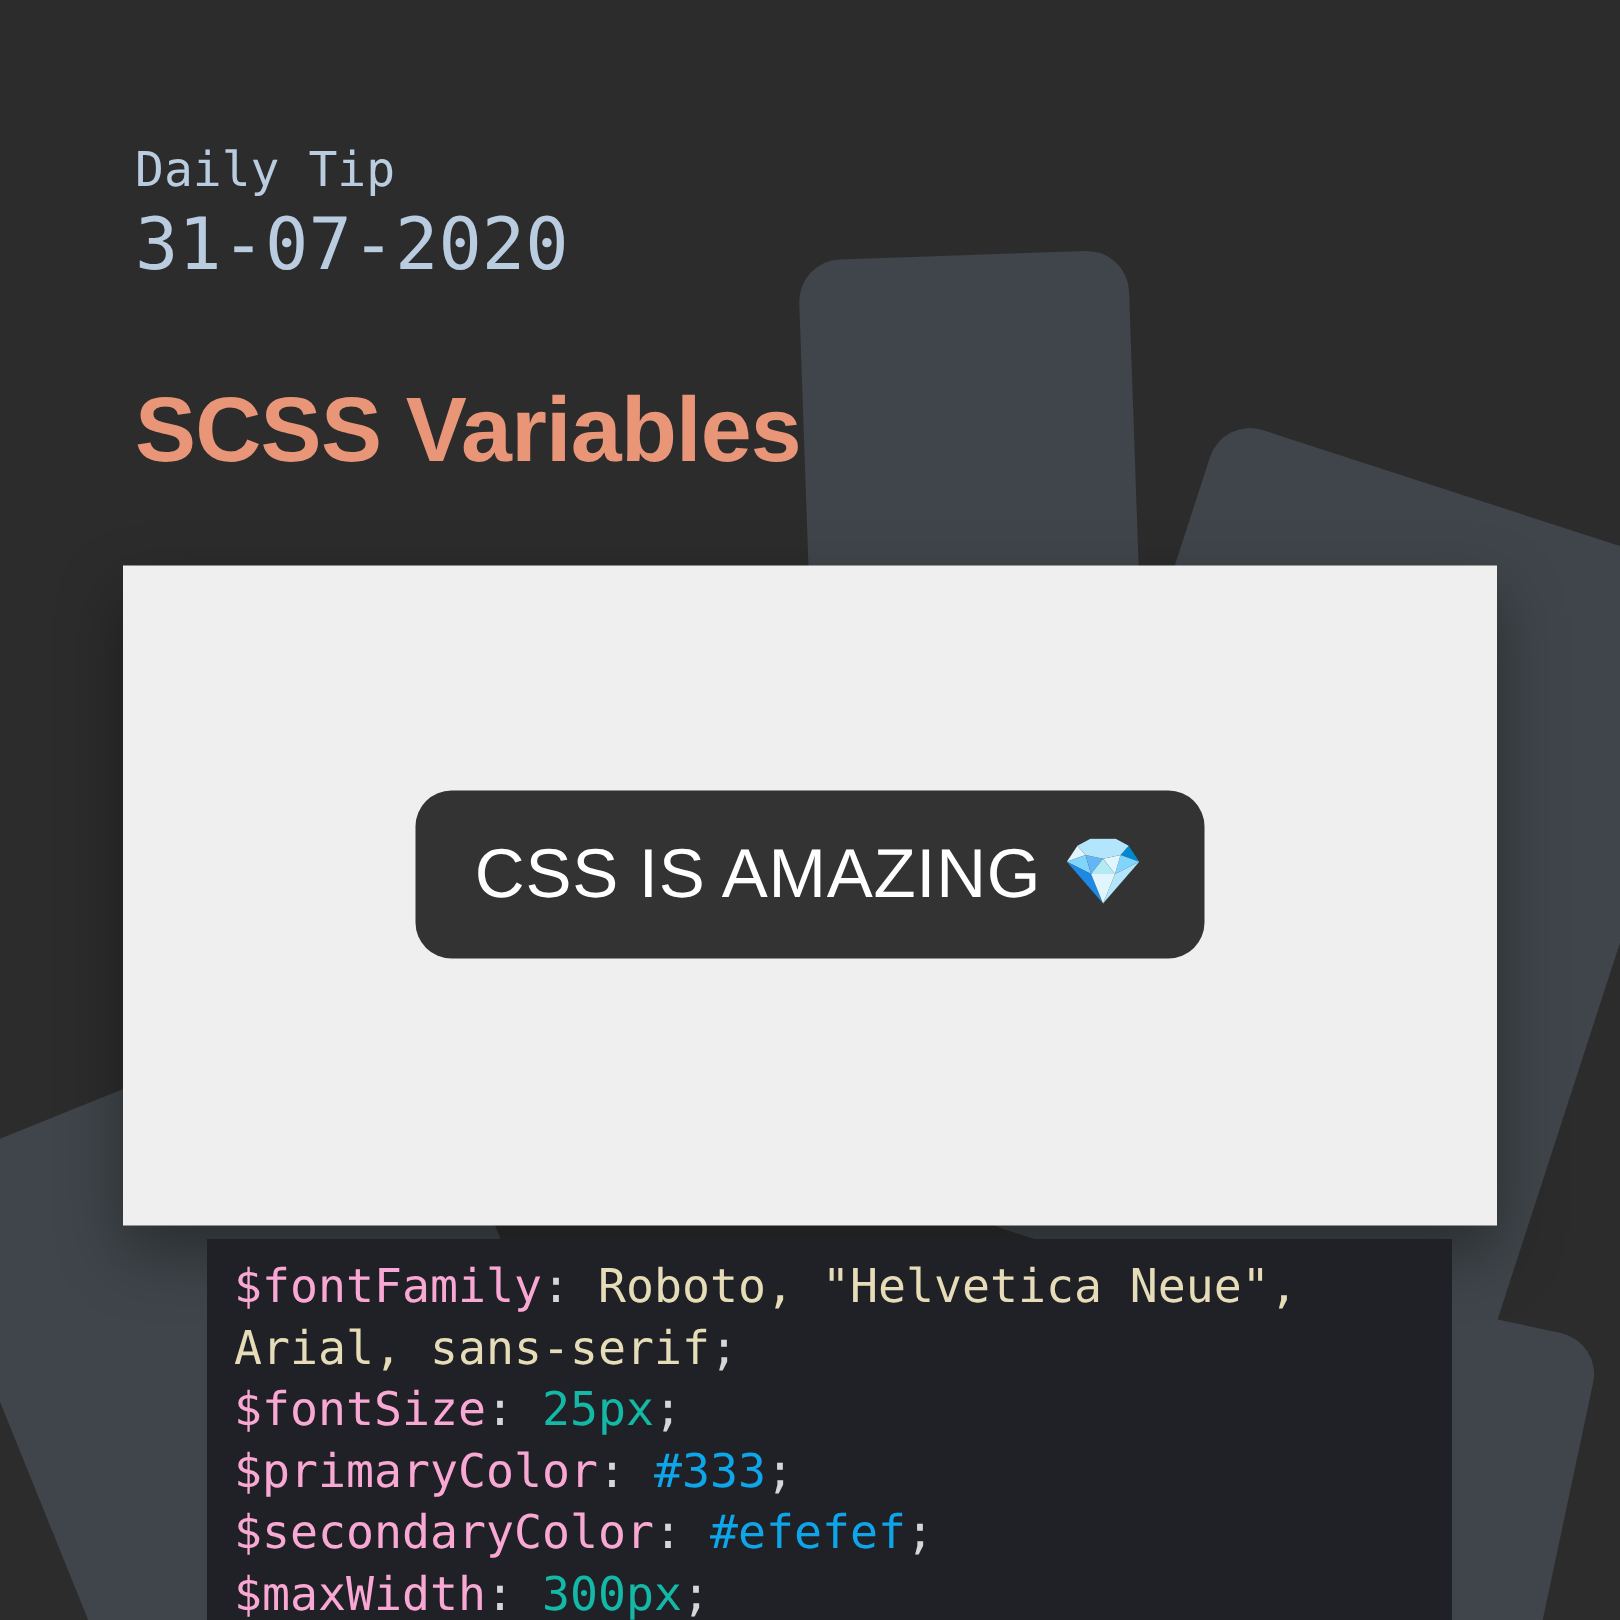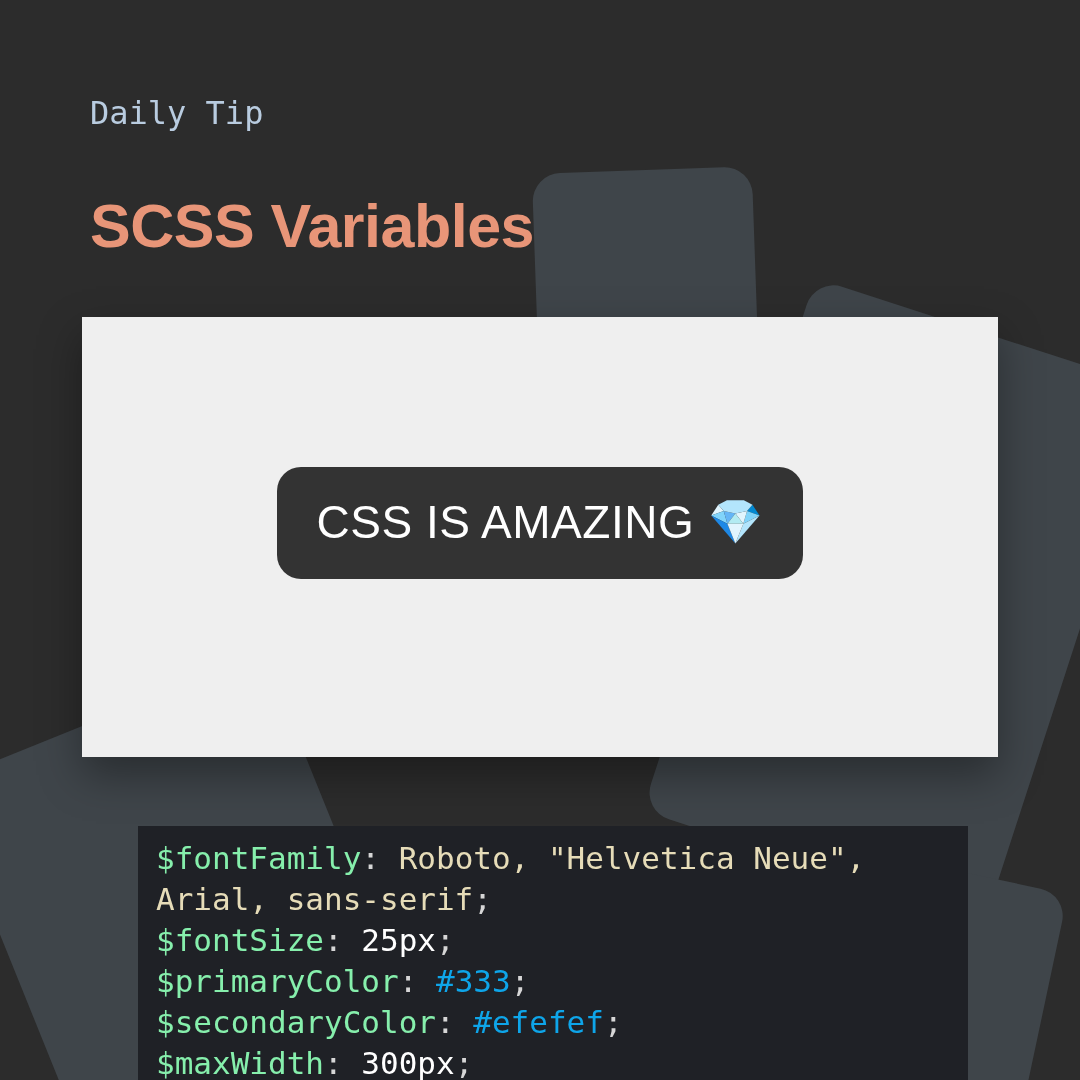--- a/index.html
+++ b/index.html
@@ -81,36 +81,37 @@
     width: 830px;
     top: 826px;
     background: #1f2126;
     padding: 12px 18px 18px 18px;
     font-family: "SFMono-Regular", Menlo, Consolas, monospace;
     font-size: 31px;
     line-height: 1.32;
     color: #eaeaea;
     white-space: pre-wrap;
   }
-  .code-block .var   { color: #86efac; margin-top: 48px; }
+  .code-block .var   { color: #f9a8d4; margin-top: 48px; }
   .code-block .punct { color: #d6d6d6; }
   .code-block .ident { color: #e6dcb8; }
-  .code-block .num   { color: #ffffff; }
+  .code-block .num   { color: #14b8a6; }
   .code-block .hex   { color: #0ea5e9; }
 </style>
 </head>
 <body>
 
 <div class="bg-card c1"></div>
 <div class="bg-card c2"></div>
 <div class="bg-card c3"></div>
 <div class="bg-card c4"></div>
 
 <div class="header">
   <div class="kicker">Daily Tip</div>
+  <div class="date">31-07-2020</div>
   <div class="title">SCSS Variables</div>
 </div>
 
 <div class="preview-wrap">
   <div class="pill">
     <span>CSS IS AMAZING</span>
     <span class="gem">💎</span>
   </div>
 </div>
 

